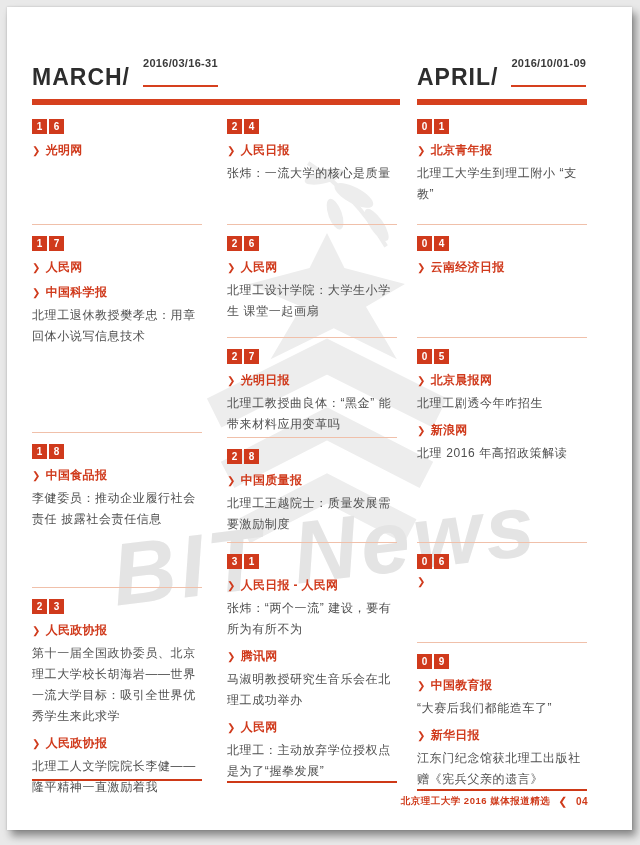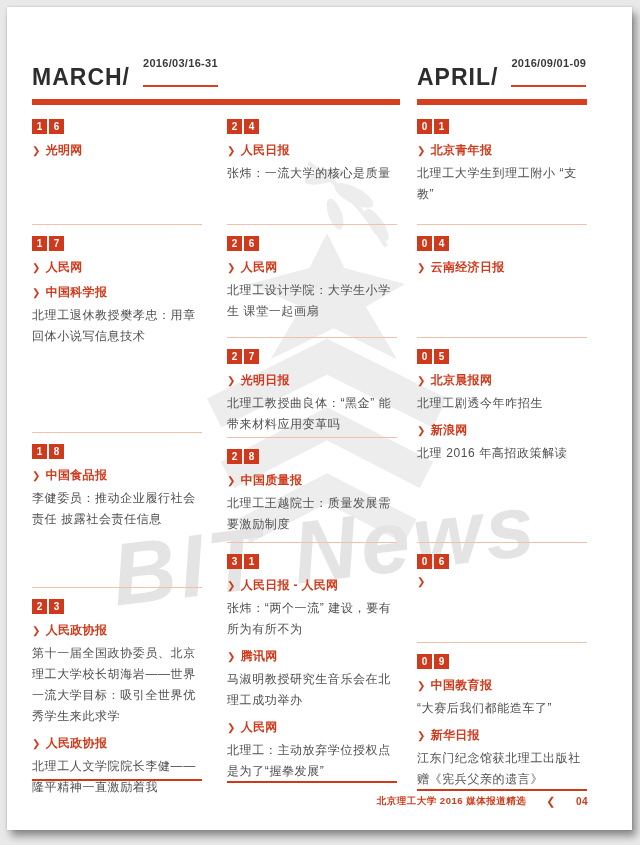--- a/index.html
+++ b/index.html
@@ -44,21 +44,21 @@
   .source{
     margin:8px 0 4px;display:flex;align-items:center;gap:5px;
     color:#d03a1c;font-weight:bold;font-size:12px;letter-spacing:.3px;
   }
   .chev{font-size:10px;line-height:1}
   .headline{
     margin:0;font-size:12px;line-height:21px;color:#4f4f4f;letter-spacing:.6px;
   }
   .footer{
     position:absolute;top:788px;right:44px;
-    display:flex;align-items:center;gap:20px;
+    display:flex;align-items:center;gap:8px;
     color:#cf3a1a;font-size:9.5px;font-weight:bold;letter-spacing:.5px;
   }
   .fchev{font-size:11px}
   .fpage{font-size:10px}
 </style>
 </head>
 <body>
 
 <div class="page">
 
@@ -84,21 +84,21 @@
   </div>
 
   <div class="content">
 
     <div class="sec-head" style="left:25px">
       <span class="month">MARCH/</span>
       <span class="drange">2016/03/16-31</span>
     </div>
     <div class="sec-head" style="left:410px">
       <span class="month">APRIL/</span>
-      <span class="drange">2016/09/01-09</span>
+      <span class="drange">2016/10/01-09</span>
     </div>
 
     <div class="hrule" style="left:25px;width:368px"></div>
     <div class="hrule" style="left:410px;width:170px"></div>
 
     <div id="columns-layer">
         <div class="col" style="left: 25px;">
           <div class="group" style="top: 0px;">
             <div class="badge">
               <span class="digit">1</span>

